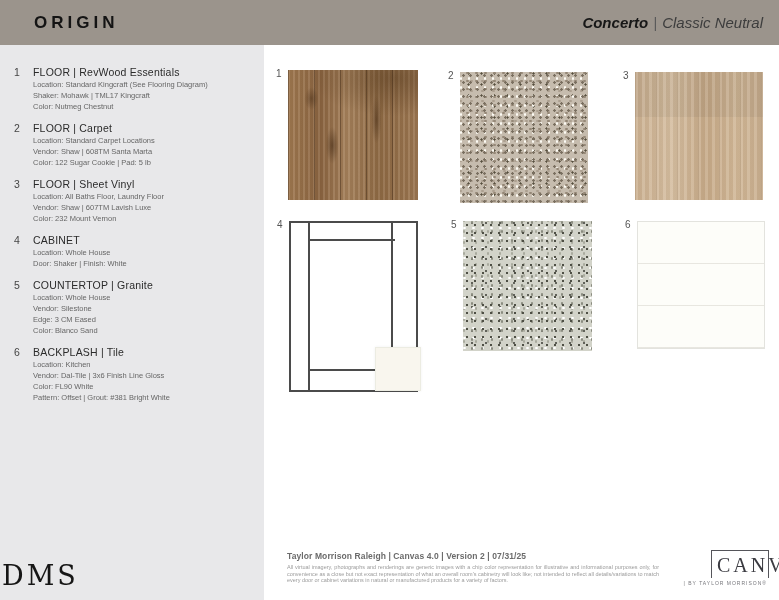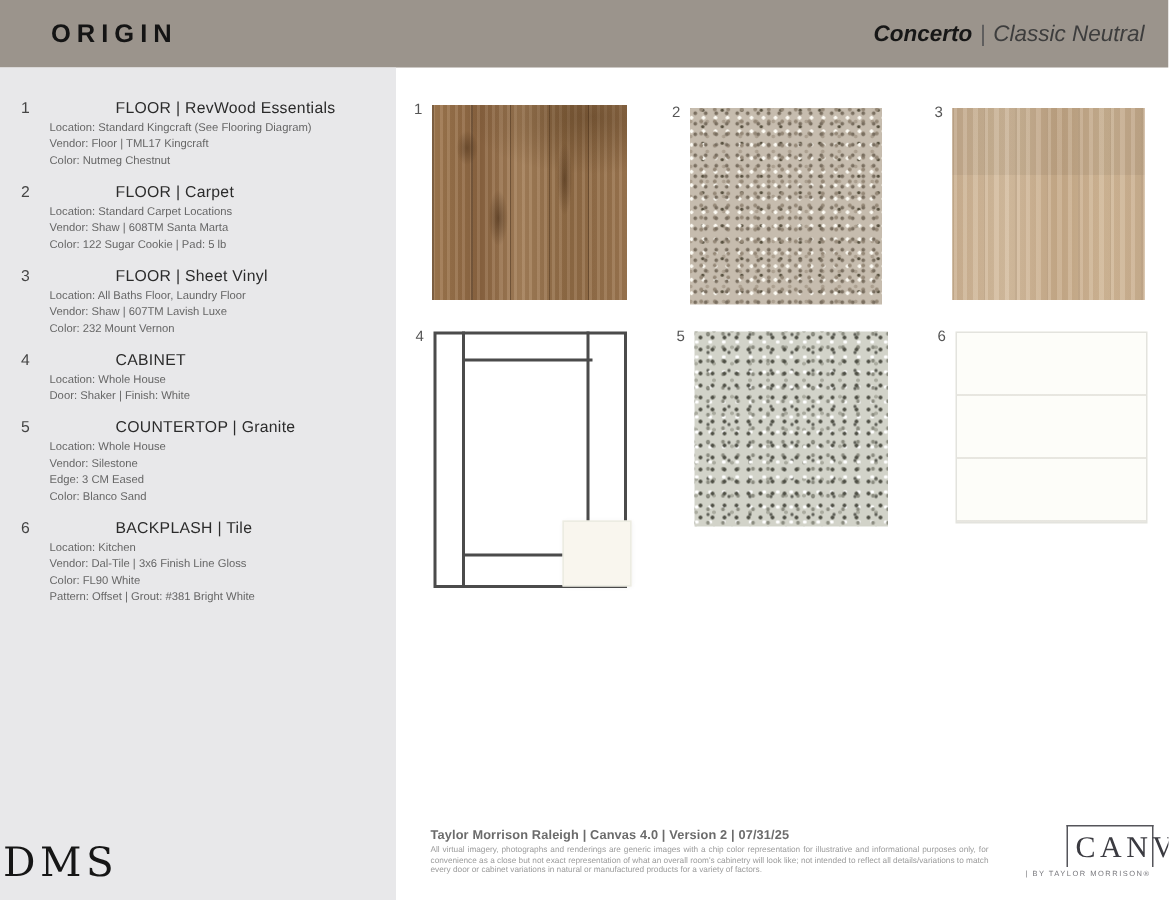--- a/index.html
+++ b/index.html
@@ -15,21 +15,21 @@
   .scheme { font-size:15px; color:#3d3d3d;font-style:italic; }
   .scheme .collection { font-weight:bold; color:#171717; }
   .scheme .sep { color:#5a5a5a; padding:0 5px; }
 
   
   .left-panel { position:absolute; left:0; top:45px; width:264px; height:555px;
                 background:#e8e8ea; padding:20px 0 0 0; }
   .sel-item { display:flex; margin-bottom:9px; }
   .sel-num { width:19px; margin-left:14px; font-size:10.5px; color:#454545; line-height:14px; }
   .sel-body { flex:1; padding-right:6px; }
-  .sel-title { font-size:10.5px; color:#2b2b2b; line-height:14px; letter-spacing:0.2px;margin-left:44px; }
+  .sel-title { font-size:10.5px; color:#2b2b2b; line-height:14px; letter-spacing:0.2px; }
   .sel-detail { font-size:7.5px; color:#666666; line-height:11px; }
   .watermark { position:absolute; left:2px; bottom:9px; font-family:"DejaVu Serif", serif;
                font-size:27px; letter-spacing:3px; color:#161616; }
 
   
   .swatch { position:absolute; }
   .swatch-num { position:absolute; left:-12px; top:-2px; font-size:10px; color:#555555; }
   .swatch-face { width:100%; height:100%; }
 
   .wood { background-color:#9a744c;
@@ -109,21 +109,21 @@
     </div>
   </div>
 
   <div class="left-panel">
 
     <div class="sel-item">
       <div class="sel-num">1</div>
       <div class="sel-body">
         <div class="sel-title">FLOOR | RevWood Essentials</div>
         <div class="sel-detail">Location: Standard Kingcraft (See Flooring Diagram)</div>
-        <div class="sel-detail">Vendor: Floor | TML17 Kingcraft</div>
+        <div class="sel-detail">Shaker: Mohawk | TML17 Kingcraft</div>
         <div class="sel-detail">Color: Nutmeg Chestnut</div>
       </div>
     </div>
 
     <div class="sel-item">
       <div class="sel-num">2</div>
       <div class="sel-body">
         <div class="sel-title">FLOOR | Carpet</div>
         <div class="sel-detail">Location: Standard Carpet Locations</div>
         <div class="sel-detail">Vendor: Shaw | 608TM Santa Marta</div>

